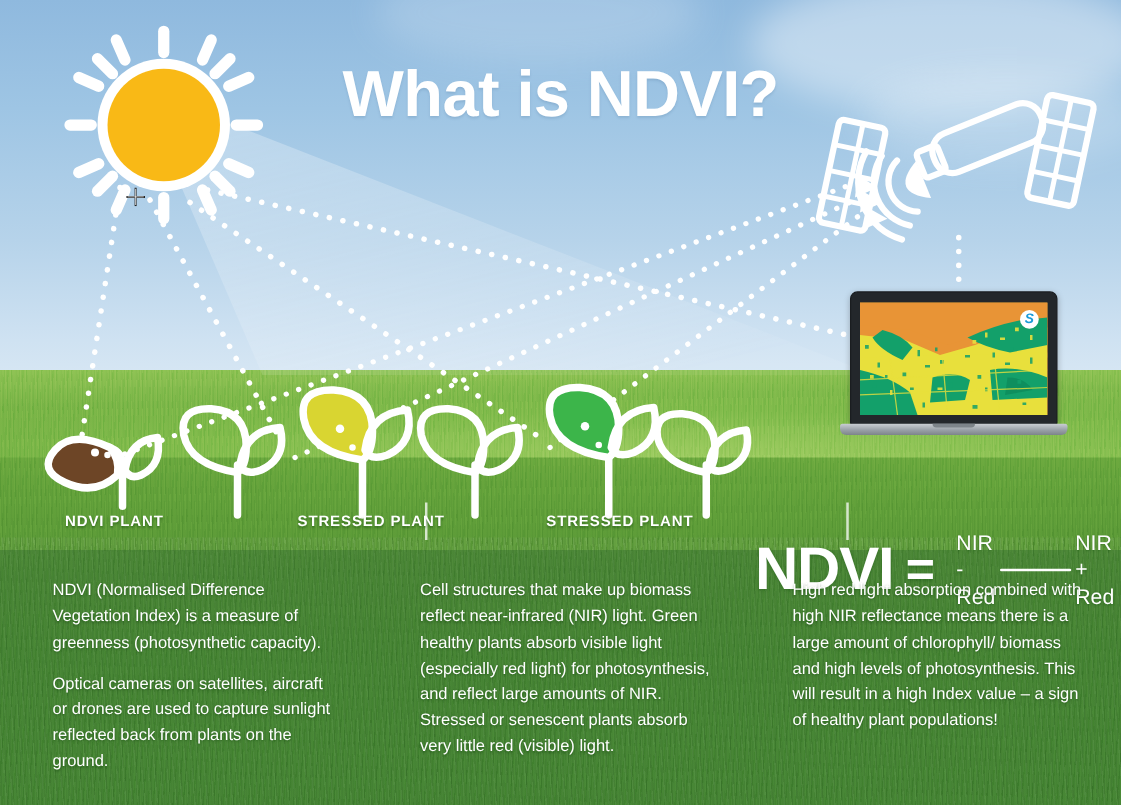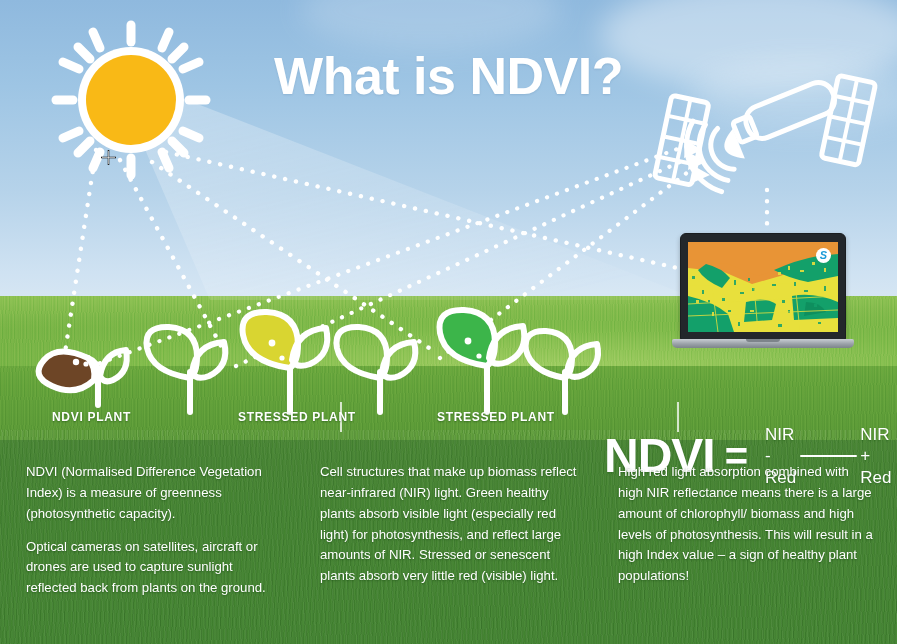--- a/index.html
+++ b/index.html
@@ -78,21 +78,21 @@
         text-shadow:0 1px 3px rgba(0,60,0,0.30);}
   .f-frac{display:flex;flex-direction:row;align-items:center;margin-left:4px;}
   .f-num,.f-den{font-size:17px;font-weight:normal;line-height:1.25;
                 text-shadow:0 1px 2px rgba(0,60,0,0.35);padding:0 3px;}
   .f-bar{width:100%;height:2px;background:#ffffff;margin:2px 0;border-radius:1px;}
   
   .cols{position:absolute;left:0;top:452px;width:897px;height:192px;
         display:flex;gap:0;}
   .col{color:#ffffff;font-size:13.2px;line-height:1.58;
        text-shadow:0 1px 2px rgba(0,45,0,0.42);}
-  .col p{margin:0 0 12px 0;}
+  .col p{margin:0 0 12px 16px;}
   .col1{width:300px;padding:10px 30px 0 26px;box-sizing:border-box;}
   .col2{width:300px;padding:10px 22px 0 20px;box-sizing:border-box;}
   .col3{width:297px;padding:10px 24px 0 18px;box-sizing:border-box;}
   
   .laptop{position:absolute;left:672px;top:233px;width:182px;height:125px;}
   .lid{
     position:absolute;left:8px;top:0;width:166px;height:107px;
     background:#23272b;border-radius:6px 6px 2px 2px;
     box-shadow:0 2px 5px rgba(0,0,0,0.25);
     border:1px solid #1a1d20;box-sizing:border-box;

